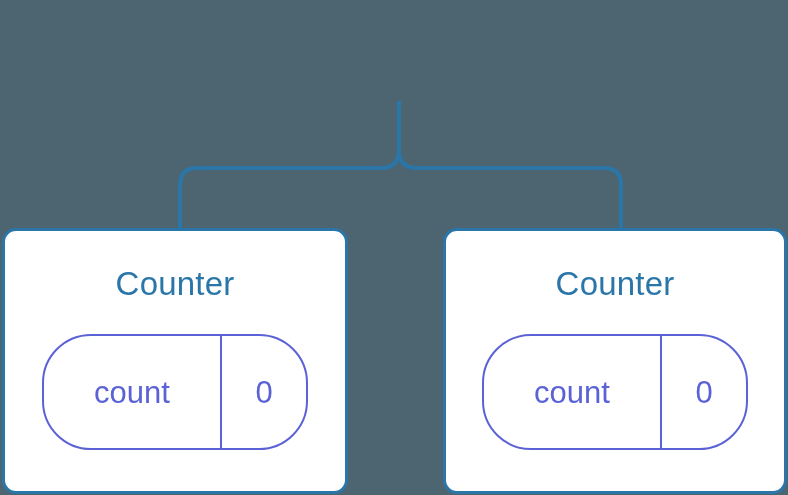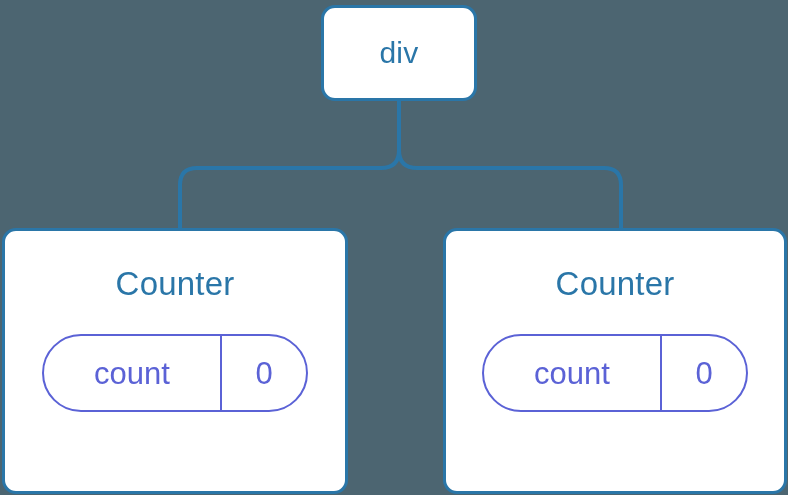--- a/index.html
+++ b/index.html
@@ -76,21 +76,21 @@
   .component-node .node-title {
     font-size: 33px;
     color: #2a76a8;
     line-height: 1;
     letter-spacing: 0.2px;
   }
 
   
   .state-pill {
     margin-top: 34px;
-    height: 78px;
+    height: 116px;
     width: 266px;
     border: 2px solid #5b62d6;
     border-radius: 49px;
     box-sizing: border-box;
     display: flex;
     align-items: stretch;
     overflow: hidden;
   }
   .state-key,
   .state-value {
@@ -121,23 +121,20 @@
              L 604 168
              Q 621 168 621 185
              L 621 232" fill="none" stroke="#2a76a8" stroke-width="4" stroke-linecap="butt"></path>
     <path d="M 399 150
              Q 399 168 381 168
              L 197 168
              Q 180 168 180 185
              L 180 232" fill="none" stroke="#2a76a8" stroke-width="4" stroke-linecap="butt"></path>
   </svg>
 
-  <div class="node" id="node-div">
-    <span class="node-title">div</span>
-  </div>
 
   <div class="node component-node" id="node-counter-left">
     <span class="node-title">Counter</span>
     <div class="state-pill">
       <span class="state-key">count</span>
       <span class="state-value">0</span>
     </div>
   </div>
 
   <div class="node component-node" id="node-counter-right">

